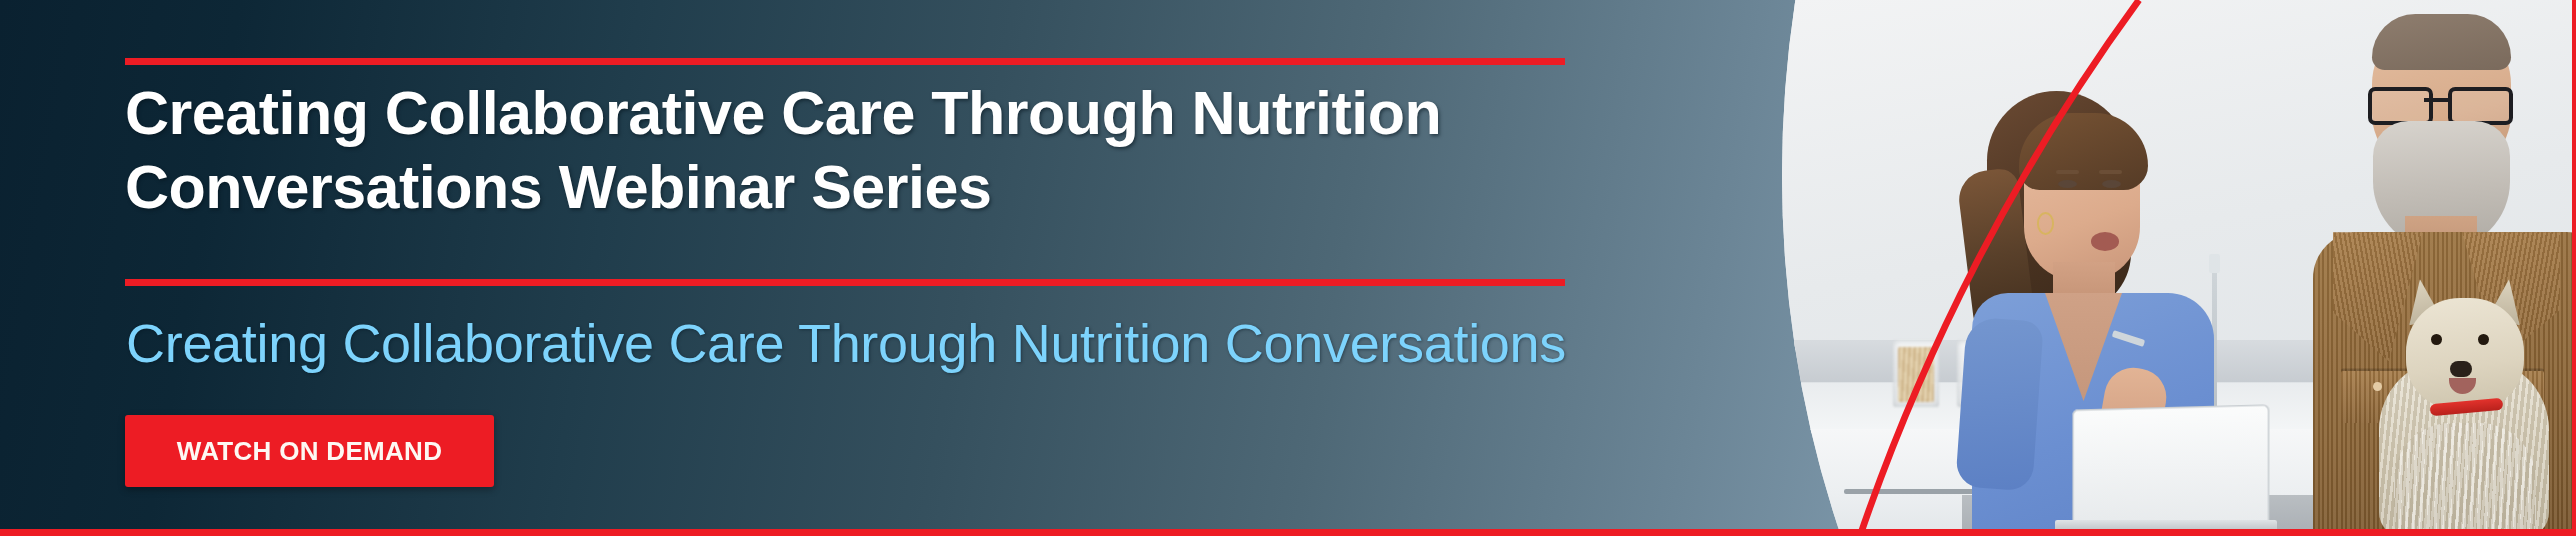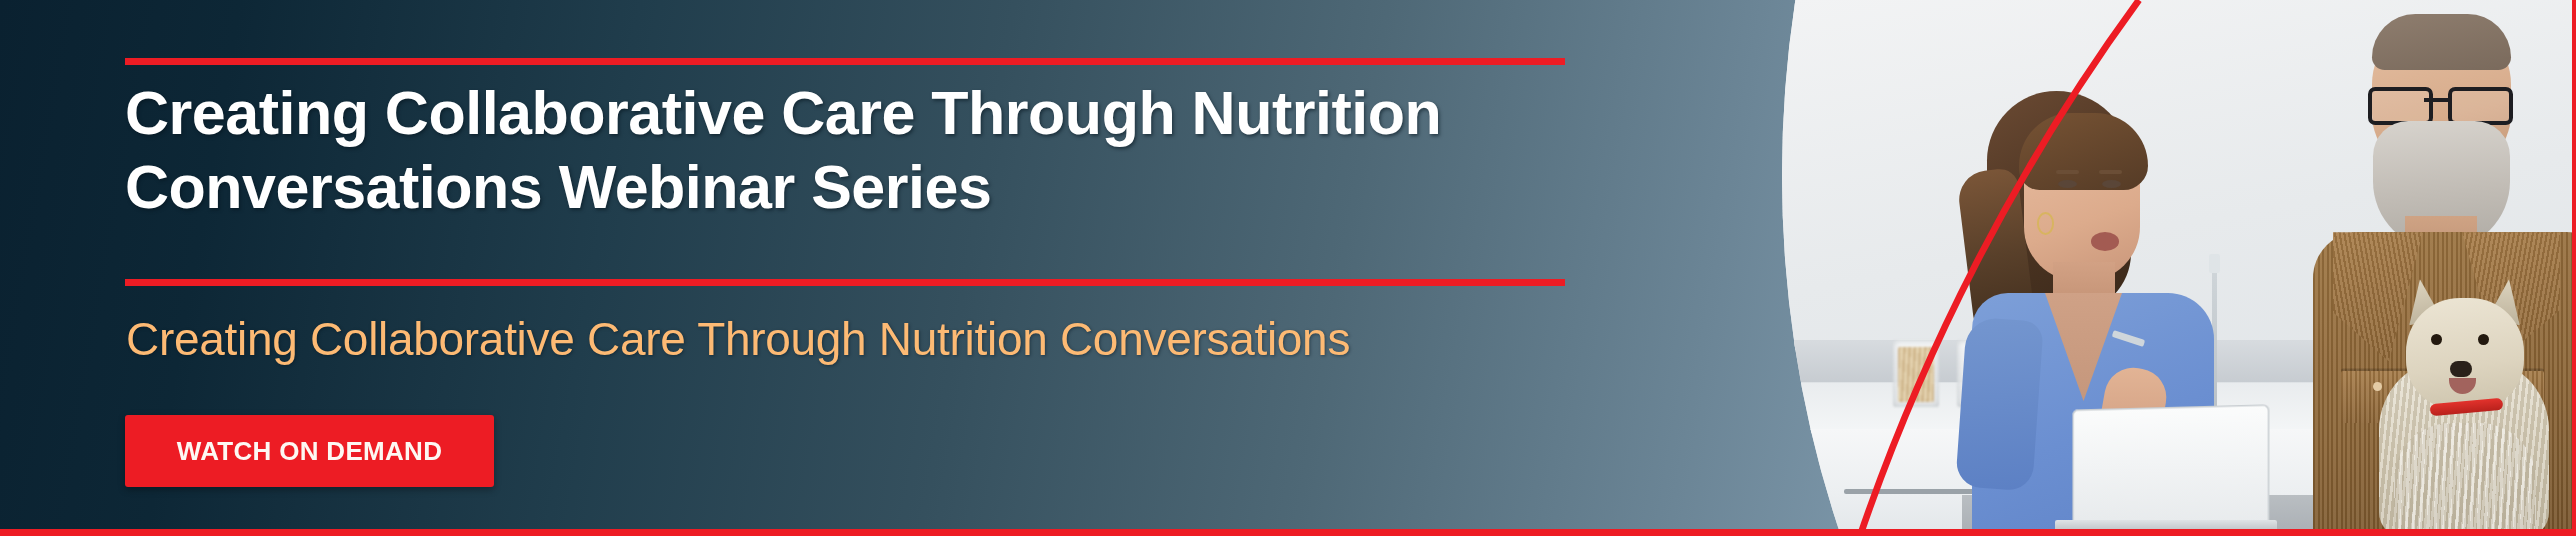--- a/index.html
+++ b/index.html
@@ -478,22 +478,22 @@
     font-weight: bold;
     line-height: 1.22;
     letter-spacing: -0.5px;
     text-shadow: 1.5px 1.5px 3.6px rgba(5,20,30,.55);
   }
   .subhead {
     position: absolute;
     left: 1px;
     top: 314px;
     margin: 0;
-    color: #fdba74;
-    font-size: 46px;
+    color: #7dd3fc;
+    font-size: 54px;
     font-weight: normal;
     line-height: 1.1;
     letter-spacing: -0.3px;
     text-shadow: 1px 1px 3.1px rgba(5,20,30,.45);
   }
 
   .cta {
     position: absolute;
     left: 0;
     top: 415px;

